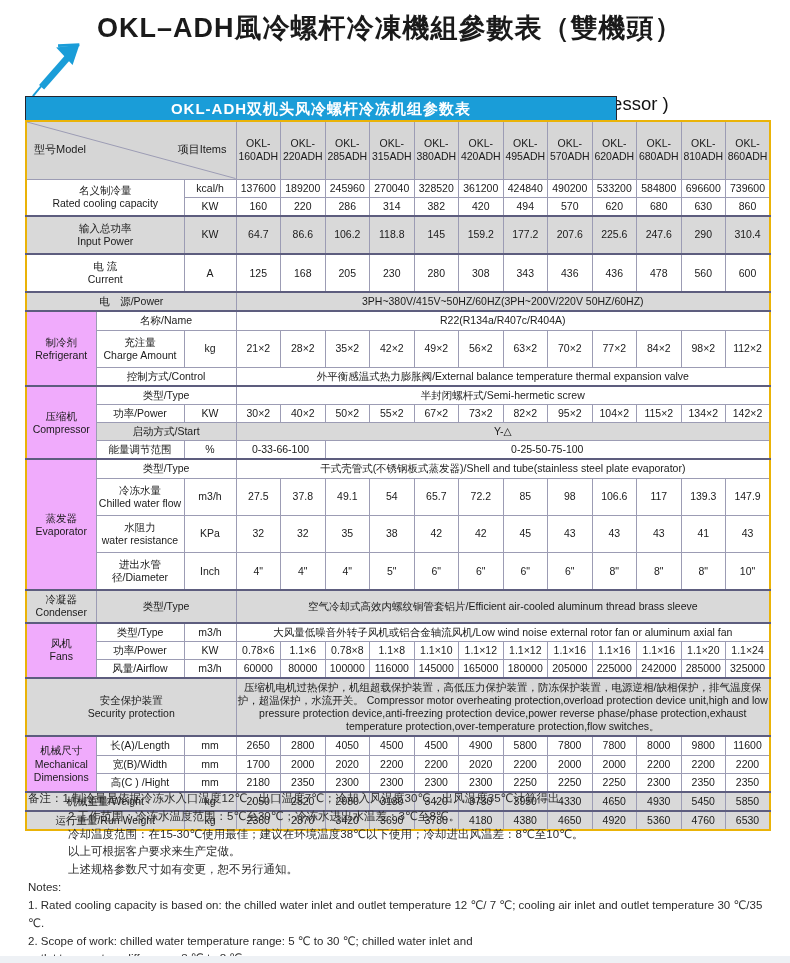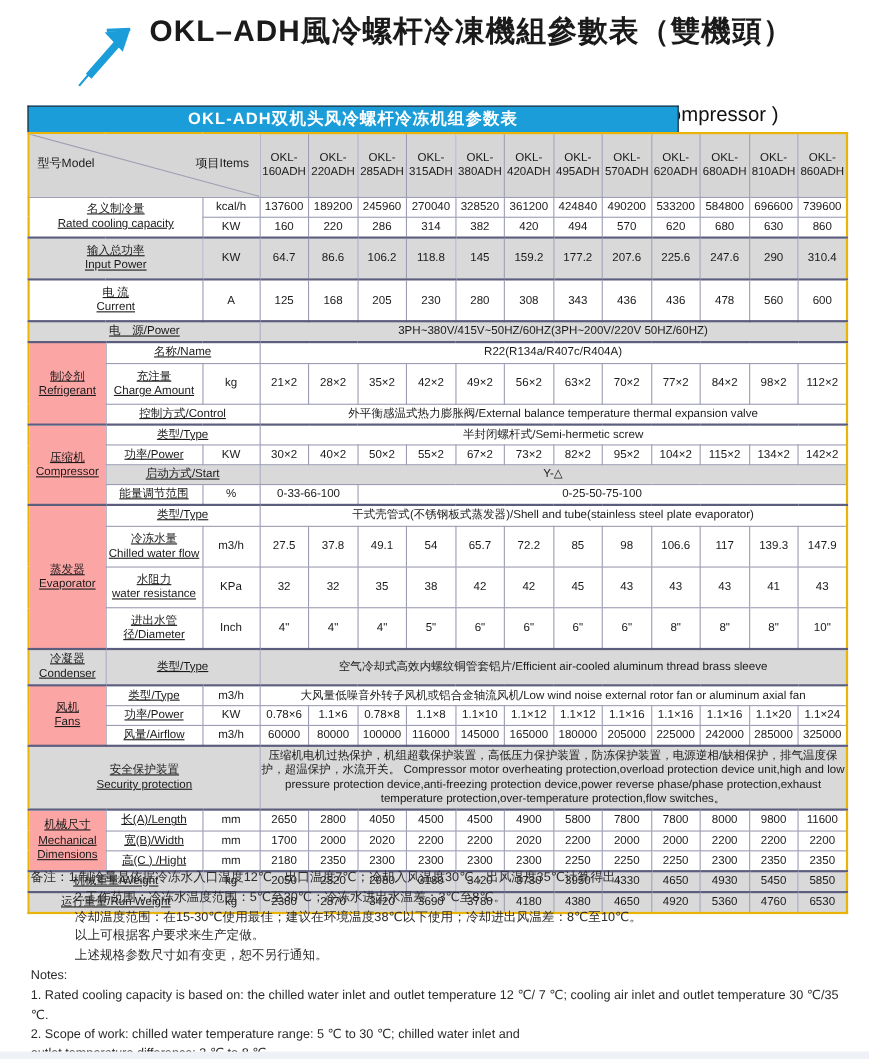--- a/index.html
+++ b/index.html
@@ -1,19 +1,19 @@
 <!DOCTYPE html>
 <html><head>
 <meta charset="utf-8">
 <style>
   html,body{margin:0;padding:0;background:#ffffff;}
   body{width:790px;height:963px;position:relative;font-family:"Liberation Sans","DejaVu Sans",sans-serif;color:#1a1a1a;overflow:hidden;}
 
   
-  .page-header{display:flex;align-items:flex-start;padding:12px 0 0 68px;}
+  .page-header{display:flex;align-items:center;padding:12px 0 0 29px;}
   .logo{width:62px;height:64px;flex:0 0 62px;margin-top:4px;}
   .titles{margin-left:6px;}
   .title-zh{font-size:27px;font-weight:bold;letter-spacing:1px;line-height:1.25;}
   .title-en{font-size:18.5px;font-weight:normal;color:#111;line-height:1.3;margin-top:46px;}
 
   
   .table-wrap{position:absolute;left:25px;top:96px;width:592px;}
   .banner{background:#1a9dd8;border:1px solid #24242e;border-bottom:none;color:#ffffff;
           font-size:15px;font-weight:bold;text-align:center;height:23px;line-height:23px;letter-spacing:1px;}
 
@@ -22,22 +22,22 @@
              border:2px solid #eab308;}
   table.spec th,table.spec td{border:1px solid #9c9cb4;text-align:center;vertical-align:middle;
              font-size:10.5px;font-weight:normal;padding:2px 1px;white-space:pre-line;line-height:1.25;
              overflow:hidden;}
   table.spec thead th{background:#d6d6d6;height:41px;}
   th.model{font-size:11px;line-height:1.3;}
   th.corner{position:relative;padding:0;}
   th.corner .diag{position:absolute;left:0;top:0;width:100%;height:100%;}
   th.corner .corner-model{position:absolute;left:7px;top:50%;transform:translateY(-50%);font-size:11px;}
   th.corner .corner-items{position:absolute;right:9px;top:50%;transform:translateY(-50%);font-size:11px;}
-  td.lab,th.cat{font-size:10.5px;text-decoration:underline;}
-  th.cat{background:#fca5a5;}
+  td.lab,th.cat{font-size:10.5px;}
+  th.cat{background:#f0abfc;}
   tr.gray td,tr.gray th{background:#d9d9d9;}
   tr.sec td,tr.sec th{border-top:2px solid #5d5d7e;}
   td.val{font-size:10.5px;padding:4px 0;}
   td.unit{font-size:10.5px;margin-left:32px;}
   td.span{font-size:10.5px;margin-left:35px;}
   td.text{text-align:left;padding:4px 8px;line-height:1.5;font-size:10.5px;white-space:normal;}
   tr.tallrow td{padding-top:5px;padding-bottom:5px;}
 
   
   .notes{position:absolute;left:28px;top:790px;width:745px;font-size:11.5px;color:#2b2b2b;}

